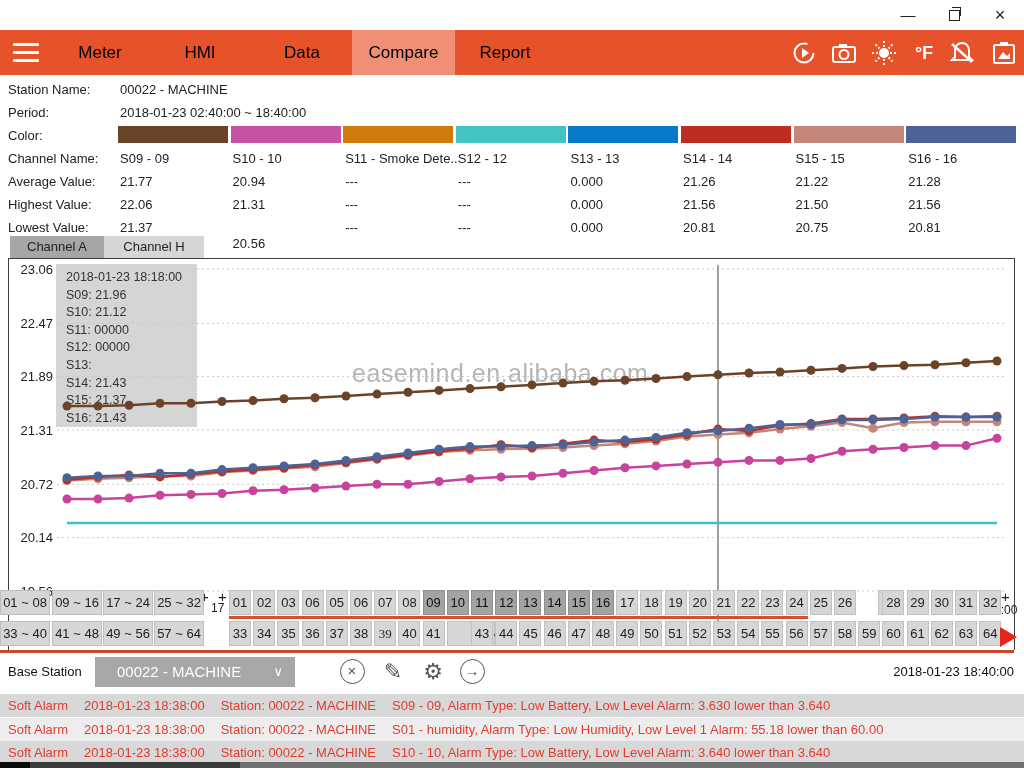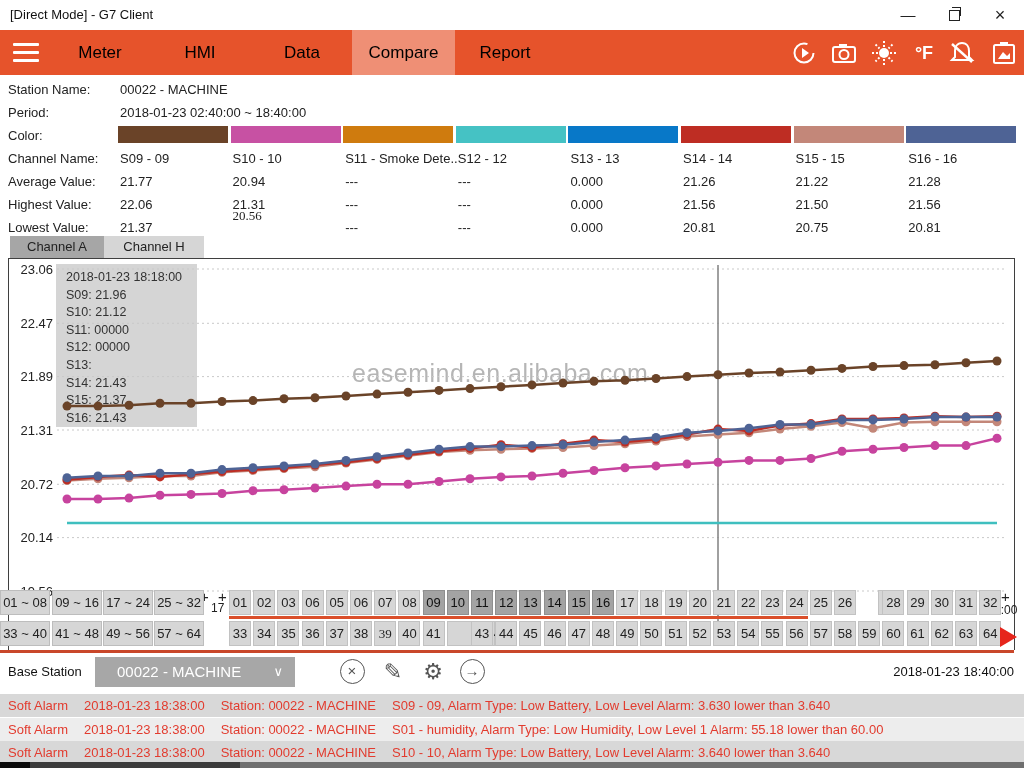--- a/index.html
+++ b/index.html
@@ -70,21 +70,20 @@
 
   
   .strip{position:absolute;top:762px;height:6px;}
 </style>
 </head>
 <body>
 
 <div id="app">
 
   <div class="abs" id="titlebar">
-    <div class="abs" id="title-text">[Direct Mode] - G7 Client</div>
     <div class="abs winbtn" style="left:886px;">—</div>
     <div class="abs winbtn" style="left:932px;">
         <span class="abs" id="btn-restore-box" style="left:17px;"></span>
       </div>
     <div class="abs winbtn" style="left:978px;font-size:18px;">×</div>
   </div>
 
   <div class="abs" id="navbar">
     <div class="abs" id="hamburger">
         <span></span>
@@ -156,21 +155,21 @@
     <div id="info-cells">
         <div class="swatch" style="left: 118px; background: rgb(106, 67, 40);"></div>
         <div class="cell" style="left: 120px; top: 72px;">S09 - 09</div>
         <div class="cell" style="left: 120px; top: 95px;">21.77</div>
         <div class="cell" style="left: 120px; top: 118px;">22.06</div>
         <div class="cell" style="left: 120px; top: 141px;">21.37</div>
         <div class="swatch" style="left: 230.6px; background: rgb(199, 81, 163);"></div>
         <div class="cell" style="left: 232.6px; top: 72px;">S10 - 10</div>
         <div class="cell" style="left: 232.6px; top: 95px;">20.94</div>
         <div class="cell" style="left: 232.6px; top: 118px;">21.31</div>
-        <div class="cell" style="left: 232.6px; top: 129px; font-family: Liberation Serif, serif;">20.56</div>
+        <div class="cell" style="left: 232.6px; top: 157px;">20.56</div>
         <div class="swatch" style="left: 343.2px; background: rgb(207, 123, 14);"></div>
         <div class="cell" style="left: 345.2px; top: 72px;">S11 - Smoke Dete...</div>
         <div class="cell" style="left: 345.2px; top: 95px;">---</div>
         <div class="cell" style="left: 345.2px; top: 118px;">---</div>
         <div class="cell" style="left: 345.2px; top: 141px;">---</div>
         <div class="swatch" style="left: 455.8px; background: rgb(69, 194, 196);"></div>
         <div class="cell" style="left: 457.8px; top: 72px;">S12 - 12</div>
         <div class="cell" style="left: 457.8px; top: 95px;">---</div>
         <div class="cell" style="left: 457.8px; top: 118px;">---</div>
         <div class="cell" style="left: 457.8px; top: 141px;">---</div>

